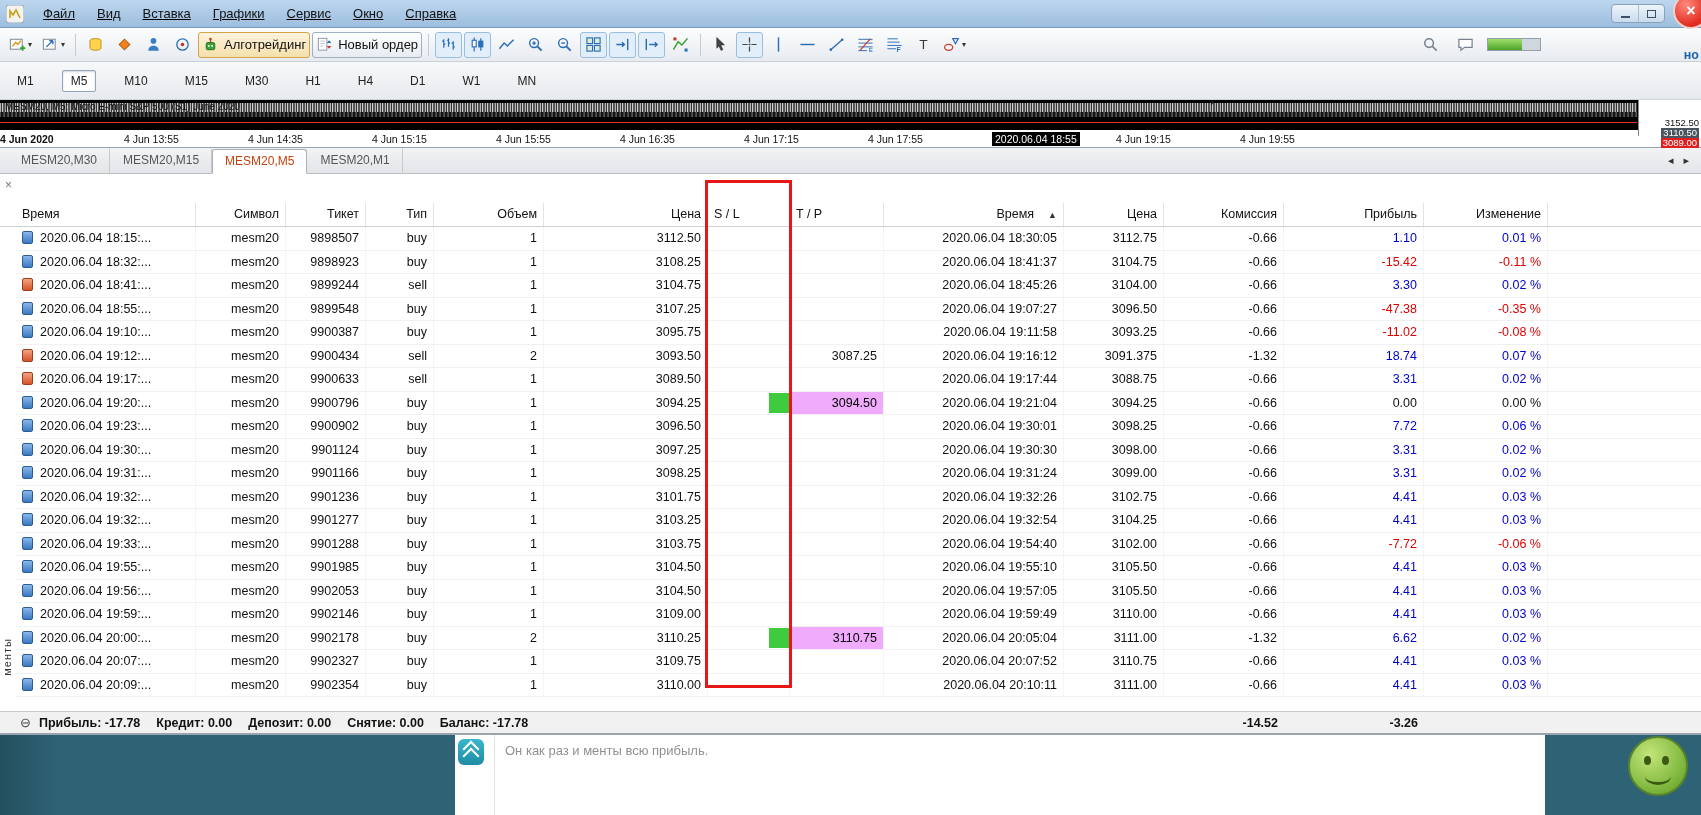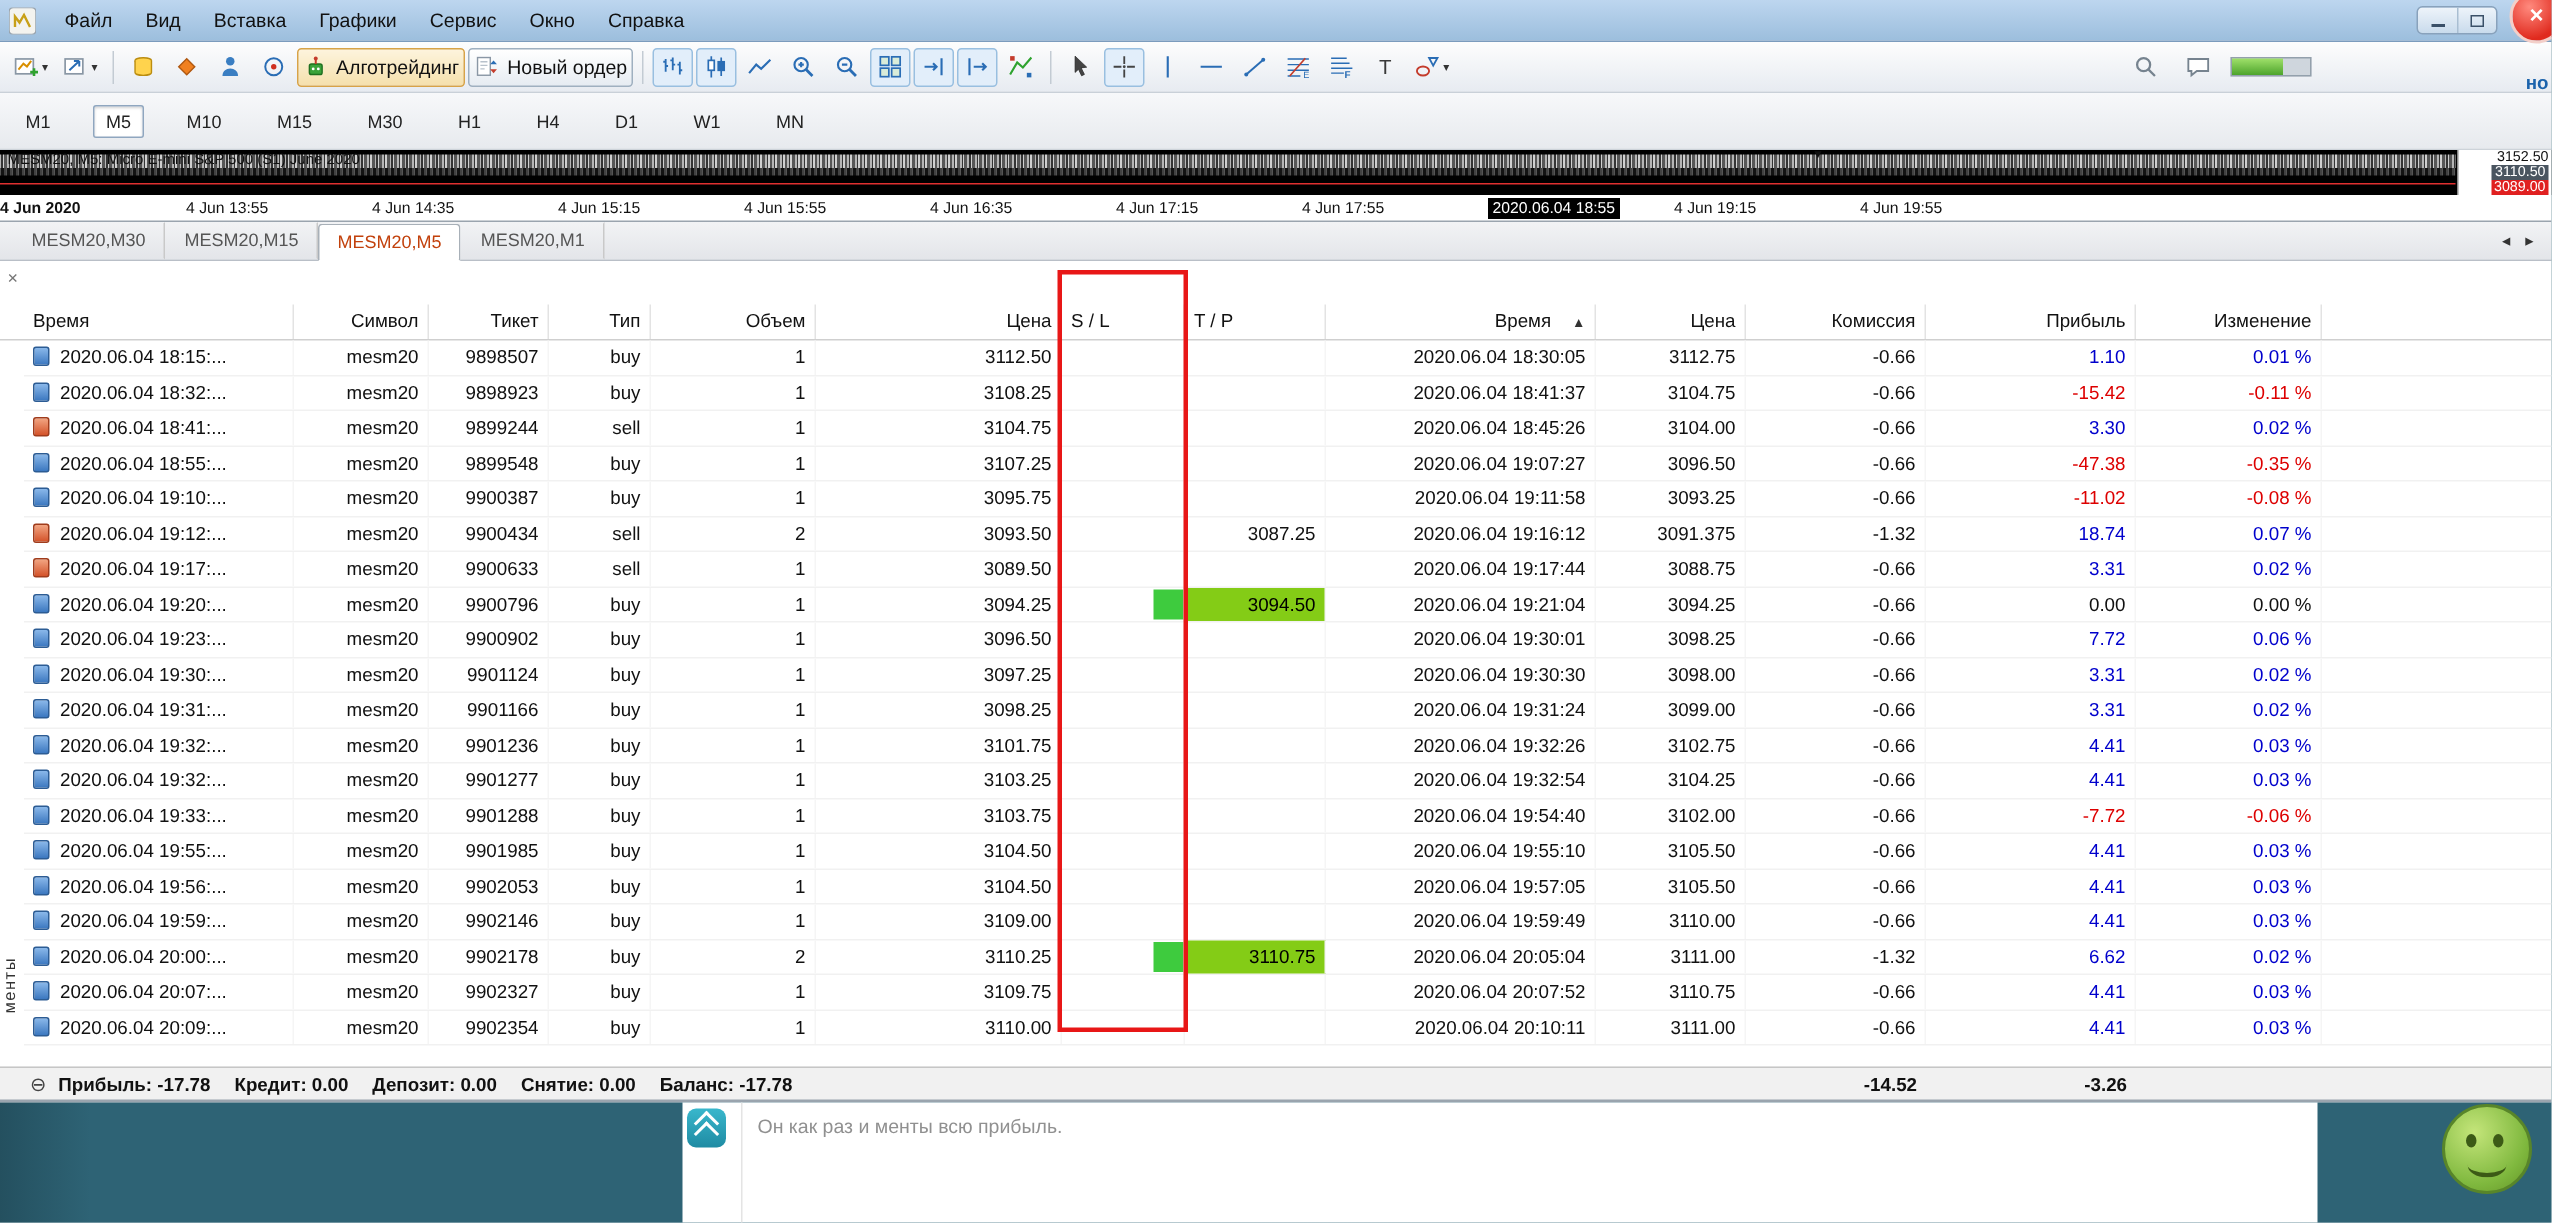--- a/index.html
+++ b/index.html
@@ -1,20 +1,20 @@
 <!DOCTYPE html>
 <html><head>
 <meta charset="utf-8">
 <style>
   * { box-sizing: border-box; margin:0; padding:0; }
   body { width:1701px; height:815px; overflow:hidden; font-family:"Liberation Sans", sans-serif; background:#2e6375; }
   .window { position:relative; width:1701px; height:815px; background:#fff; }
 
   
-  .titlebar { height:28px; background:linear-gradient(#bdd6ef,#9cbedd); border-bottom:1px solid #7c9cbd; display:flex; align-items:center; padding:0 6px; position:relative; }
+  .titlebar { height:28px; background:linear-gradient(#bdd6ef,#9cbedd); border-bottom:1px solid #7c9cbd; display:flex; align-items:center; padding:0 6px; position:relative;text-decoration:underline; }
   .logo { width:18px; height:18px; margin-right:8px; flex:0 0 auto; }
   .menu { display:flex; align-items:center; }
   .menu-item { padding:3px 11px; font-size:13px; color:#111; cursor:default; }
   .winbtns { margin-left:auto; margin-right:30px; display:flex; border:1px solid #89a2bc; border-radius:4px; overflow:hidden; background:linear-gradient(#eef4fa,#c9dbec); }
   .wb { width:26px; height:17px; display:flex; align-items:center; justify-content:center; border-left:1px solid #a9bed2; }
   .wb:first-child { border-left:none; }
   .minglyph { width:9px; height:2px; background:#3a5068; margin-top:7px; }
   .restglyph { width:9px; height:8px; border:1.5px solid #3a5068; background:#fff0; }
   .closecircle { position:absolute; top:-7px; right:-8px; width:36px; height:36px; border-radius:50%;
     background:radial-gradient(circle at 35% 30%, #ff8a7e, #e02a1e 70%); border:2px solid #f3cfc9;
@@ -43,21 +43,21 @@
   
   .chartstrip { height:30px; background:#000; position:relative; }
   .candleband { position:absolute; left:0; top:3px; right:64px; height:9px; opacity:.9;
     background:repeating-linear-gradient(90deg,#c9c9c9 0 1px,#3a3a3a 1px 2px,#e6e6e6 2px 3px,#606060 3px 5px); }
   .candleband2 { position:absolute; left:0; top:12px; right:64px; height:5px; opacity:.55;
     background:repeating-linear-gradient(90deg,#9a9a9a 0 1px,#222 1px 3px,#777 3px 4px); }
   .bidline { position:absolute; left:0; right:64px; top:22px; height:1px; background:#e03030; }
   .chart-label { position:absolute; left:5px; top:1px; font-size:10px; color:#111; z-index:3; white-space:nowrap; }
   .marker { position:absolute; left:1208px; top:-2px; font-size:8px; color:#111; z-index:4; }
   .pricescale { position:absolute; right:0; top:0; width:63px; height:30px; background:#fff; border-left:1px solid #888;
-    display:flex; flex-direction:column; justify-content:space-between; font-size:9.5px; line-height:10px; padding:0 2px; }
+    display:flex; flex-direction:column; justify-content:space-between; font-size:9.5px; line-height:10px; padding:18px 2px; }
   .ps-high { color:#111; text-align:right; }
   .tag { color:#fff; background:#4a5560; padding:0 2px; align-self:flex-end; }
   .tag.red { background:#e02020; }
 
   
   .timeaxis { height:18px; background:#fff; border-bottom:1px solid #9aa4ae; display:flex; align-items:center; font-size:10.5px; color:#111; }
   .ta-slot { width:124px; flex:0 0 auto; padding-left:0; white-space:nowrap; }
   .ta-bold { font-weight:bold; }
   .ta-hl { background:#000; color:#fff; padding:1px 3px; }
 
@@ -78,21 +78,21 @@
   .grid-row { height:23.5px; border-bottom:1px solid #f1f1f1; }
   .grid-row .cell { line-height:22.5px; border-right:1px solid #f5f5f5; }
   .a-l { text-align:left; } .a-r { text-align:right; } .a-c { }
   .sort { font-size:9px; margin-left:14px; color:#333; }
   .docicon { display:inline-block; width:11px; height:13px; border-radius:2px; margin-right:7px; vertical-align:-2px; }
   .docicon.buy { background:linear-gradient(#8ab8ea,#3c78c0); border:1px solid #2c5c94; }
   .docicon.sell { background:linear-gradient(#f2a582,#d4532a); border:1px solid #a03c1c; }
   .pos { color:#0000cc; } .neg { color:#dd0000; }
   .rel { position:relative; }
   .slchip { position:absolute; right:0; top:1px; bottom:1px; width:20px; background:#3ecb3e; }
-  .hl { background:#84cc16; color:#000; }
+  .hl { background:#f0abfc; color:#000; }
 
   .annotation { position:absolute; left:705px; top:180px; width:87px; height:508px; border:3px solid #e81717; z-index:6; pointer-events:none; }
   .sidetab { position:absolute; left:1px; top:638px; writing-mode:vertical-rl; transform:rotate(180deg); font-size:11px; color:#333; letter-spacing:1px; z-index:5; }
 
   
   .footer { height:24px; background:#f1f1f1; border-top:1px solid #c6c6c6; border-bottom:2px solid #9aa4ae; display:flex; align-items:center; padding-left:20px; position:relative; font-size:12.5px; font-weight:bold; color:#111; }
   .collapse { font-weight:normal; font-size:13px; color:#444; margin-right:8px; }
   .fstat { margin-right:16px; }
   .ftotal { position:absolute; font-weight:bold; }
   .ftotal.t1 { right:423px; } .ftotal.t2 { right:283px; }

